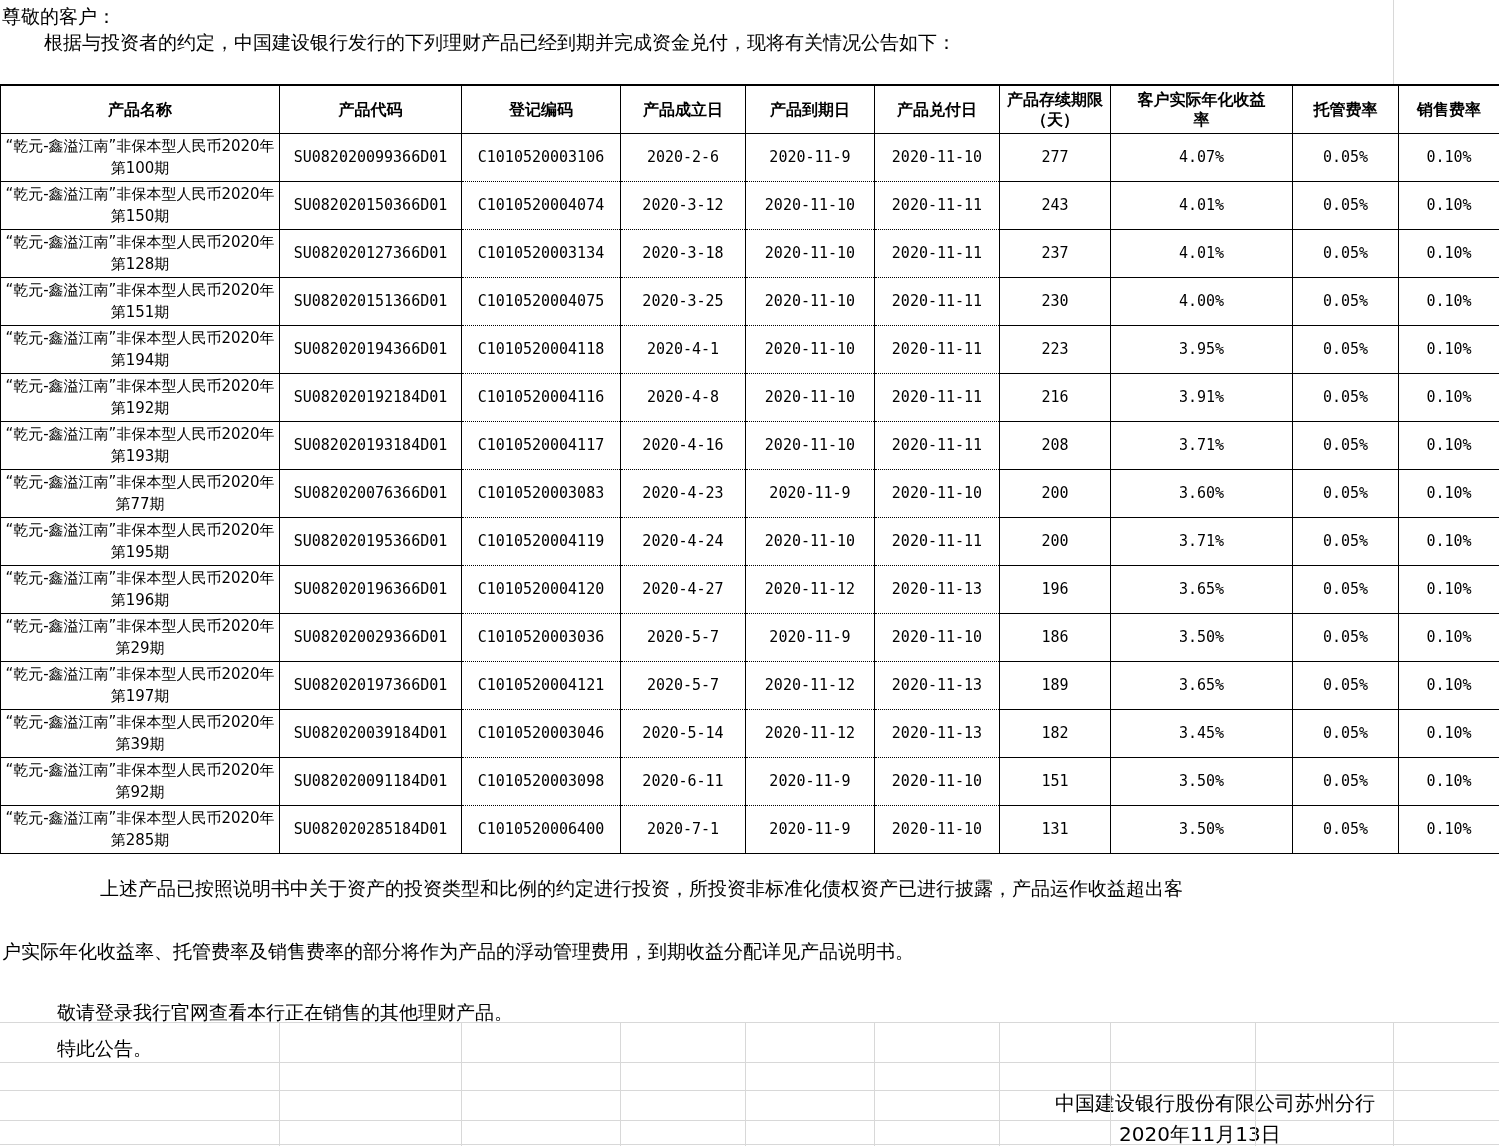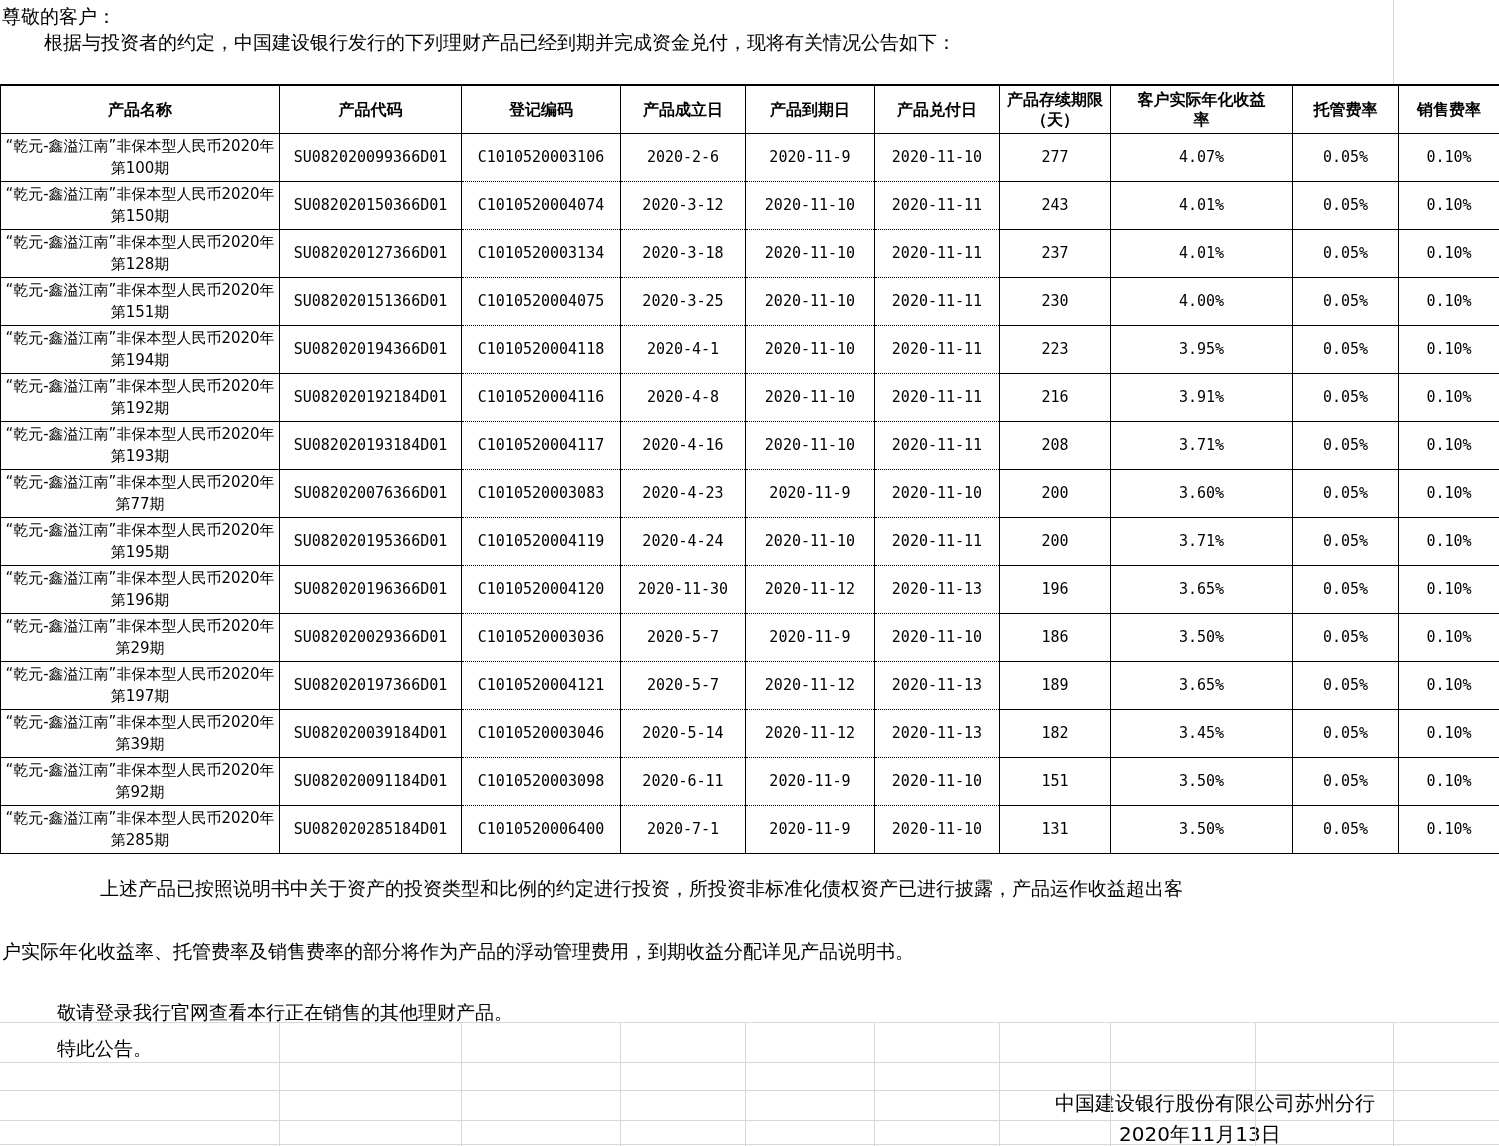--- a/index.html
+++ b/index.html
@@ -193,21 +193,21 @@
           <td class="dotted">2020-11-11</td>
           <td>200</td>
           <td>3.71%</td>
           <td>0.05%</td>
           <td>0.10%</td>
         </tr>
         <tr>
           <td class="name">“乾元-鑫溢江南”非保本型人民币2020年第196期</td>
           <td>SU082020196366D01</td>
           <td class="dotted">C1010520004120</td>
-          <td class="dotted">2020-11-30</td>
+          <td class="dotted">2020-4-27</td>
           <td class="dotted">2020-11-12</td>
           <td class="dotted">2020-11-13</td>
           <td>196</td>
           <td>3.65%</td>
           <td>0.05%</td>
           <td>0.10%</td>
         </tr>
         <tr>
           <td class="name">“乾元-鑫溢江南”非保本型人民币2020年第29期</td>
           <td>SU082020029366D01</td>

